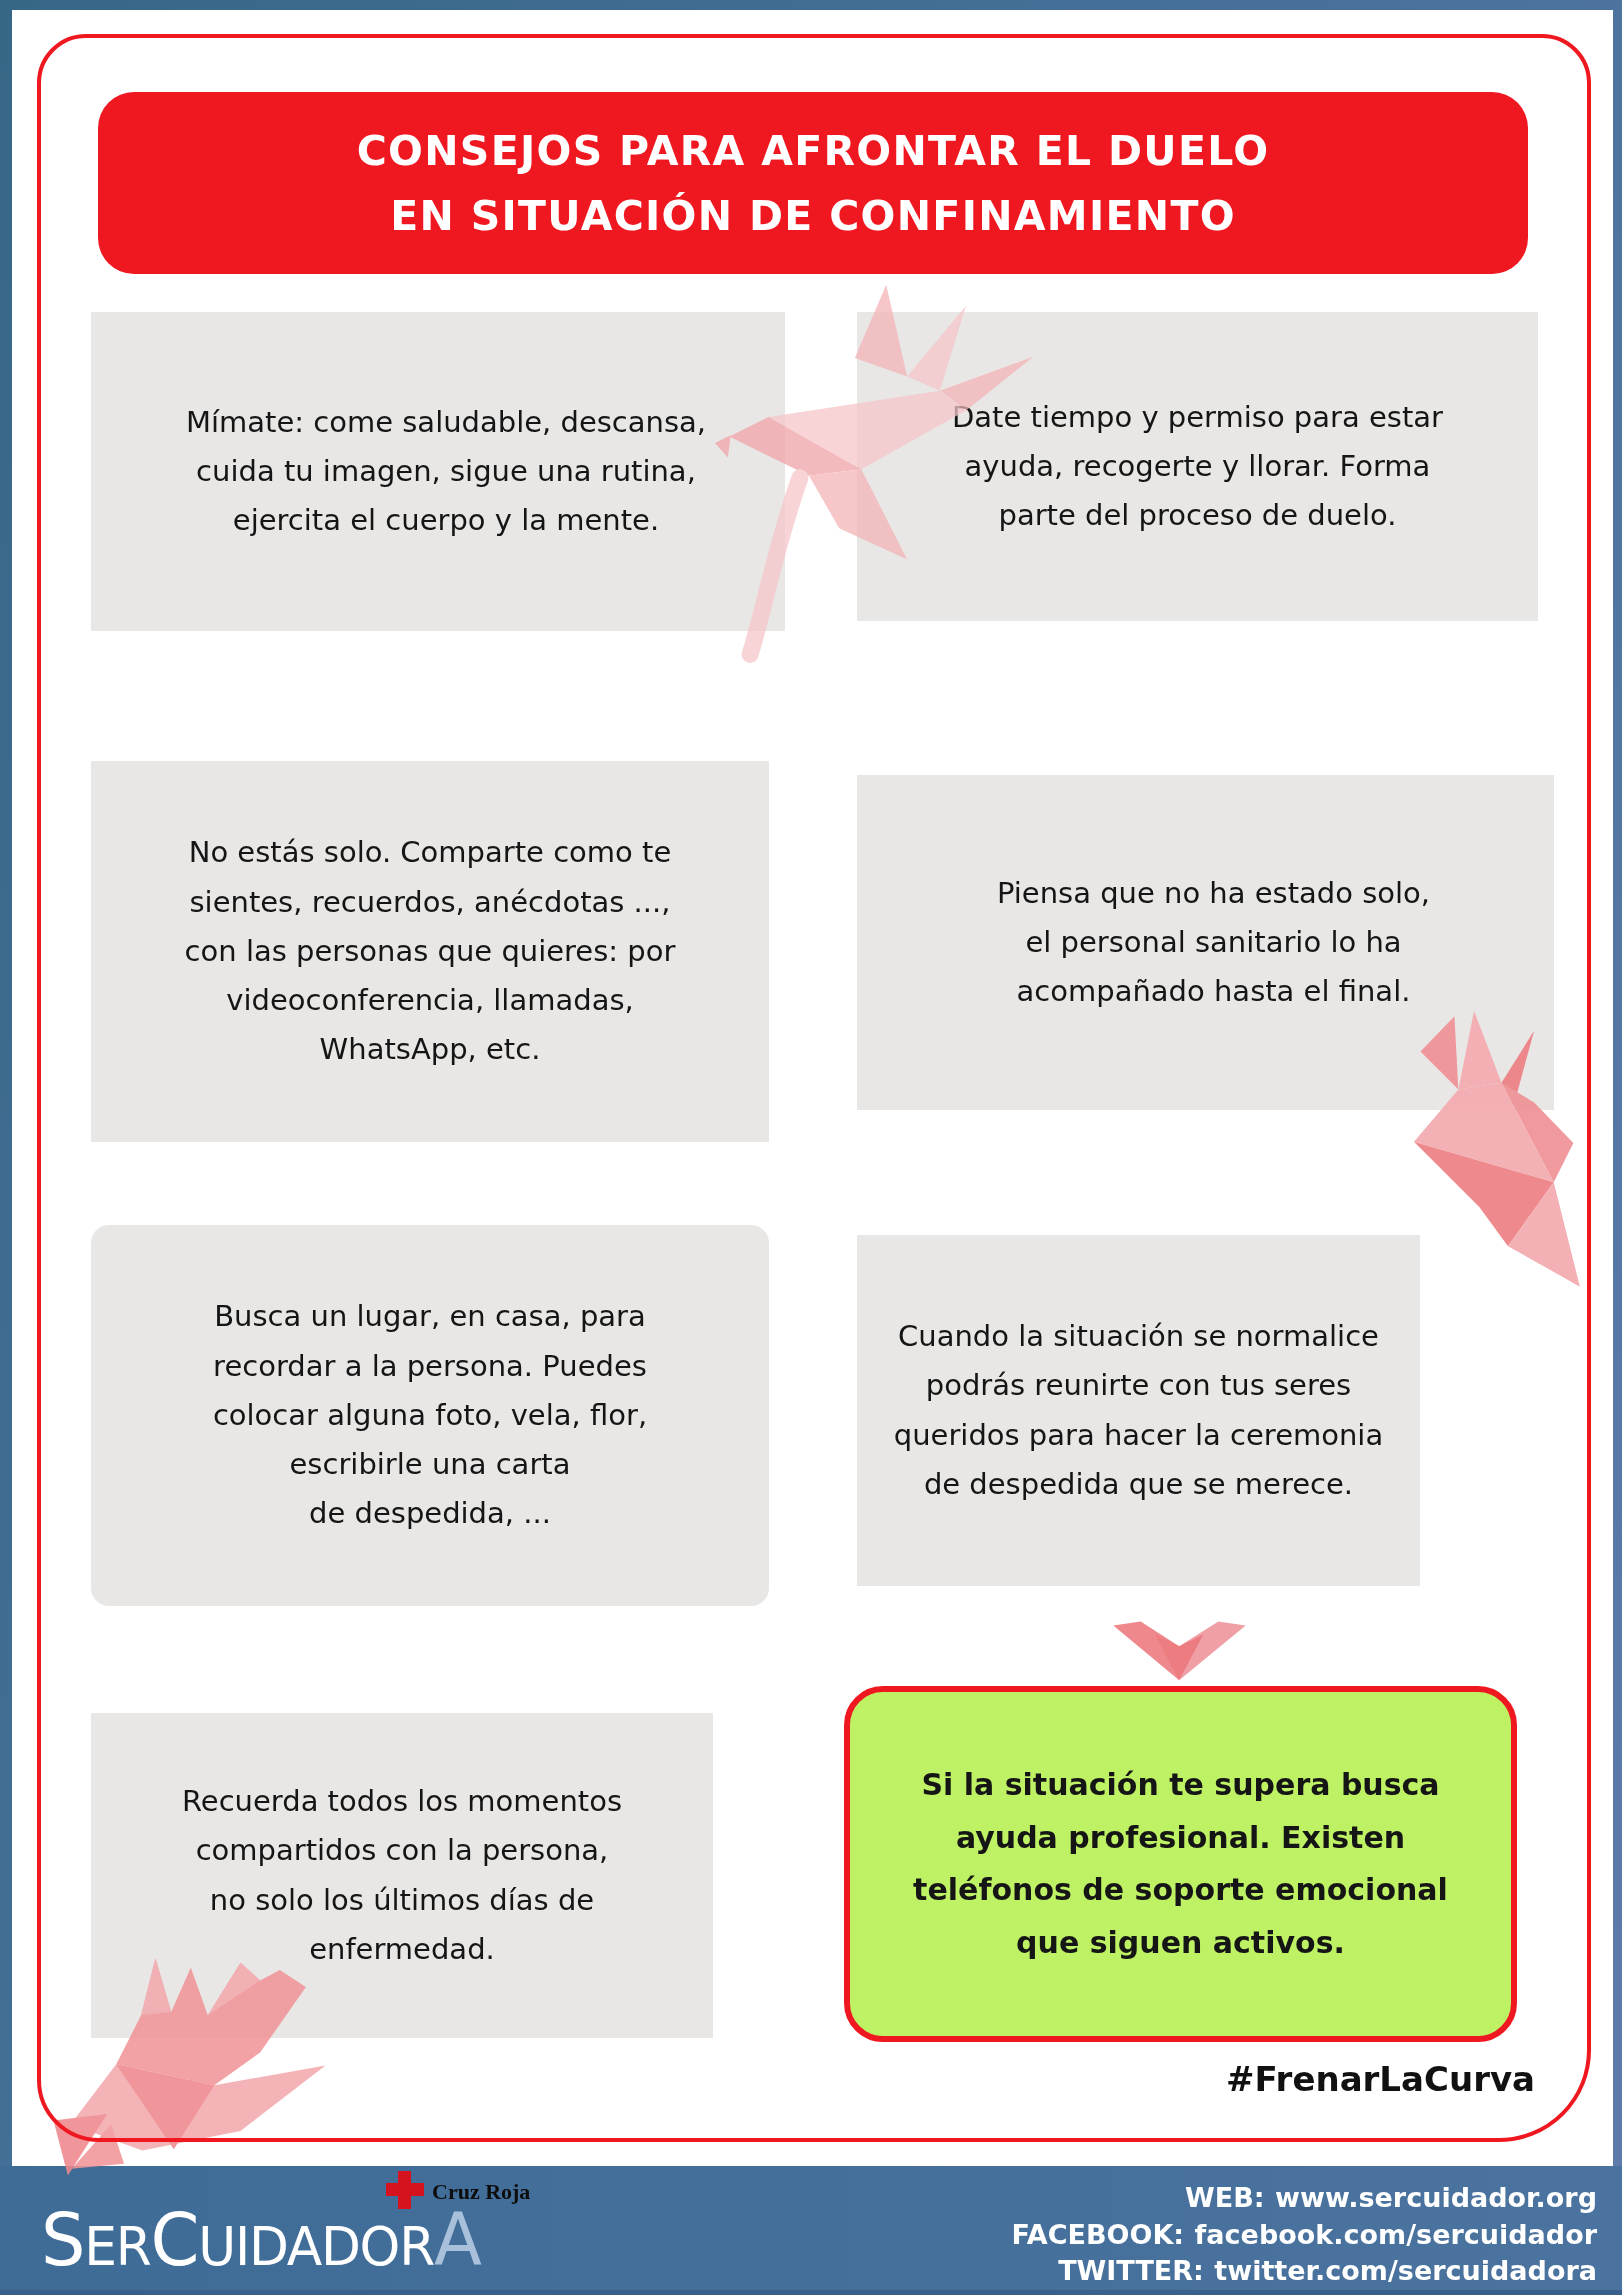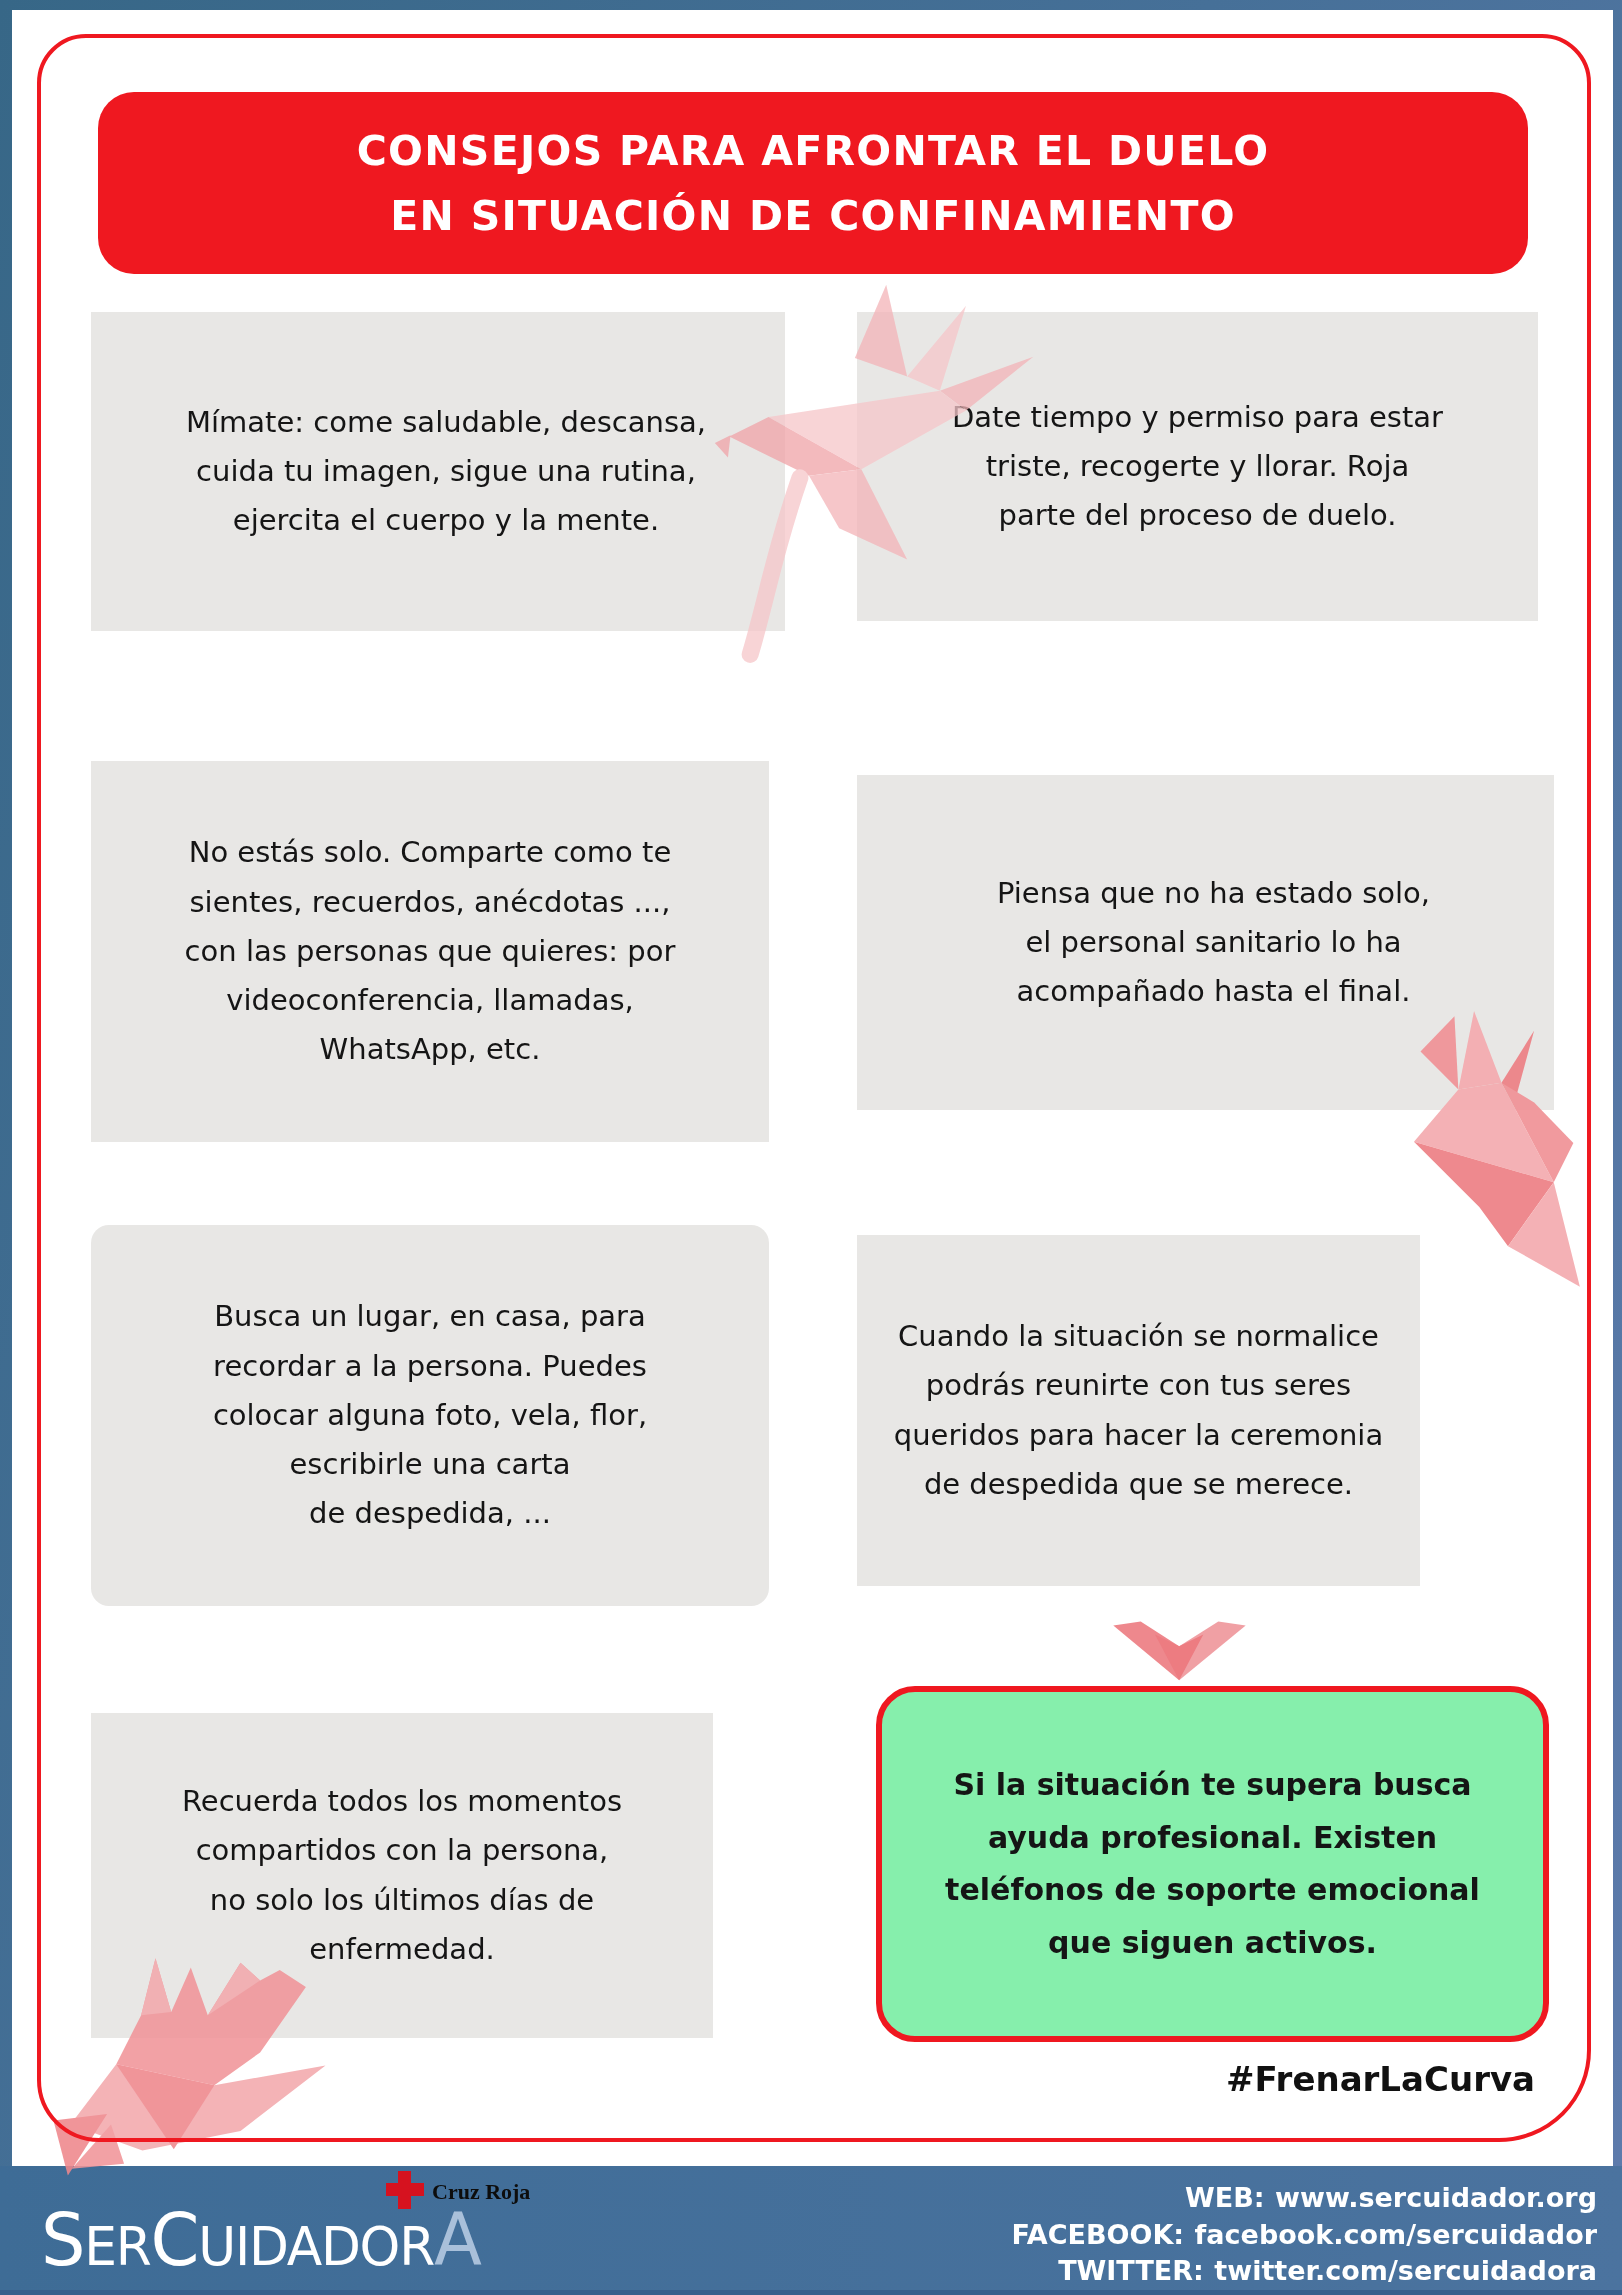--- a/index.html
+++ b/index.html
@@ -32,22 +32,22 @@
     font-size:29px;line-height:1.7;color:#151515;white-space:pre-line;padding:0 19.6px;
   }
   .b1{left:91px;top:312px;width:678px;height:319px;padding-left:16px;}
   .b2{left:857px;top:312px;width:681px;height:309px;}
   .b3{left:91px;top:761px;width:678px;height:381px;}
   .b4{left:857px;top:775px;width:681px;height:335px;padding-left:16px;}
   .b5{left:91px;top:1225px;width:678px;height:381px;border-radius:18px;}
   .b6{left:857px;top:1235px;width:563px;height:351px;}
   .b7{left:91px;top:1713px;width:622px;height:325px;}
   .b8{
-    left:876px;top:1686px;width:661px;height:344px;
-    background:#86efac;border:6.5px solid #ef1820;border-radius:39px;z-index:2;
+    left:844px;top:1686px;width:661px;height:344px;
+    background:#bef264;border:6.5px solid #ef1820;border-radius:39px;z-index:2;
   }
   .b8 .tip-text{font-weight:bold;font-size:30px;line-height:1.75;}
   
   .hashtags{
     position:absolute;right:88px;top:2055px;z-index:2;text-align:right;
     font-weight:bold;color:#111111;font-size:34px;line-height:1.42;
   }
   
   .footer{
     position:absolute;left:0;top:2166px;width:1623px;height:130px;
@@ -127,21 +127,21 @@
   <div class="title-line">EN SITUACIÓN DE CONFINAMIENTO</div>
 </div>
 
 <div class="tip b1">
   <div class="tip-text">Mímate: come saludable, descansa,
 cuida tu imagen, sigue una rutina,
 ejercita el cuerpo y la mente.</div>
 </div>
 <div class="tip b2">
   <div class="tip-text">Date tiempo y permiso para estar
-triste, recogerte y llorar. Roja
+ayuda, recogerte y llorar. Forma
 parte del proceso de duelo.</div>
 </div>
 <div class="tip b3">
   <div class="tip-text">No estás solo. Comparte como te
 sientes, recuerdos, anécdotas ...,
 con las personas que quieres: por
 videoconferencia, llamadas,
 WhatsApp, etc.</div>
 </div>
 <div class="tip b4">

